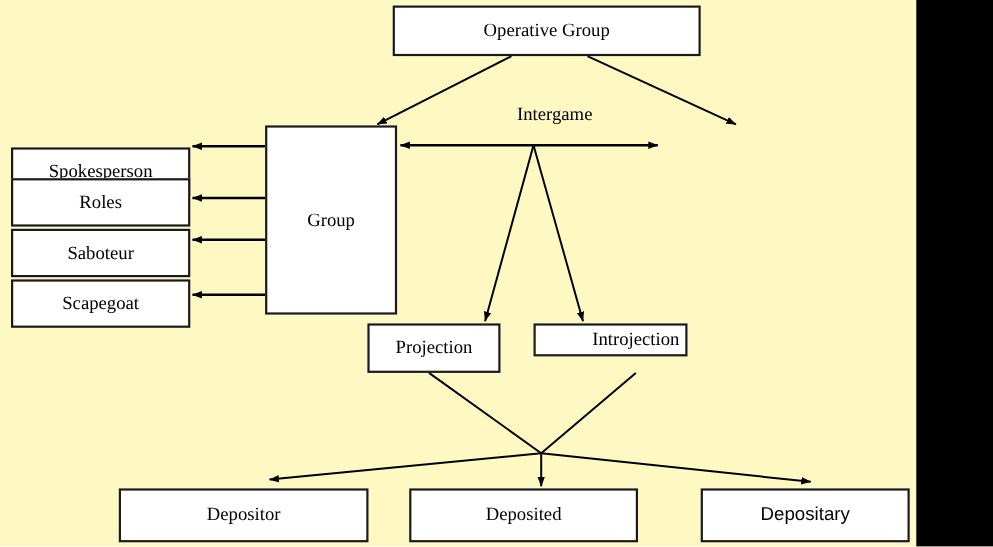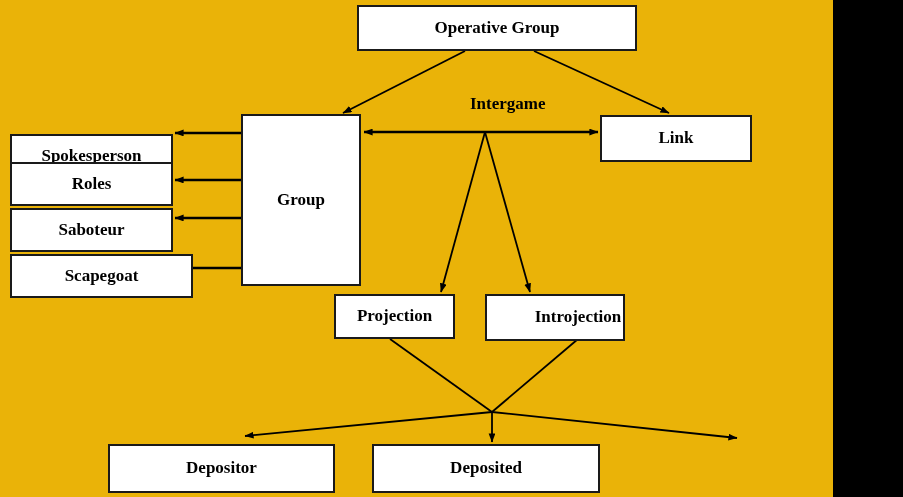--- a/index.html
+++ b/index.html
@@ -4,24 +4,23 @@
 <style>
   html, body {
     margin: 0;
     padding: 0;
     background: #ffffff;
   }
   #canvas {
     position: relative;
     width: 903px;
     height: 497px;
-    background: #eab308;
+    background: #fef9c3;
     overflow: hidden;
     font-family: "Liberation Serif", serif;
-    font-weight: bold;
   }
   .black-bar {
     position: absolute;
     top: 0;
     left: 833px;
     width: 70px;
     height: 497px;
     background: #000000;
   }
   svg.edges {
@@ -58,25 +57,25 @@
     white-space: nowrap;
   }
 
   
   #node-operative-group { left: 357px; top: 5px;   width: 280px; height: 46px; }
   #node-roles           { left: 241px; top: 114px; width: 120px; height: 172px; }
   #node-link            { left: 600px; top: 115px; width: 152px; height: 47px; }
   #node-spokesperson    { left: 10px;  top: 115px; width: 163px; height: 44px; margin-top: 19px; }
   #node-leader          { left: 10px;  top: 162px; width: 163px; height: 44px; }
   #node-saboteur        { left: 10px;  top: 208px; width: 163px; height: 44px; }
-  #node-scapegoat       { left: 10px;  top: 254px; width: 183px; height: 44px; }
+  #node-scapegoat       { left: 10px;  top: 254px; width: 163px; height: 44px; }
   #node-projection      { left: 334px; top: 294px; width: 121px; height: 45px; }
-  #node-introjection    { left: 485px; top: 294px; width: 140px; height: 47px; padding-left: 46px; }
+  #node-introjection    { left: 485px; top: 294px; width: 140px; height: 30px; padding-left: 46px; }
   #node-depositor       { left: 108px; top: 444px; width: 227px; height: 49px; }
-  #node-deposited       { left: 372px; top: 444px; width: 228px; height: 49px; }
+  #node-deposited       { left: 372px; top: 444px; width: 208px; height: 49px; }
   #node-depositary      { left: 637px; top: 444px; width: 190px; height: 49px; }
 
   #label-intergame      { left: 422px; top: 94px; margin-left: 48px; }
 </style>
 </head>
 <body>
 
 <div id="canvas">
 
   <svg class="edges" viewBox="0 0 903 497" xmlns="http://www.w3.org/2000/svg">
@@ -108,29 +107,29 @@
 
     <line x1="492" y1="412" x2="245" y2="436" stroke="#000000" stroke-width="1.8" marker-end="url(#ah)"></line>
     <line x1="492" y1="412" x2="492" y2="442" stroke="#000000" stroke-width="1.8" marker-end="url(#ah)"></line>
     <line x1="492" y1="412" x2="737" y2="438" stroke="#000000" stroke-width="1.8" marker-end="url(#ah)"></line>
   </svg>
 
   <div class="node" id="node-operative-group">Operative Group</div>
 
   <div class="node" id="node-roles">Group</div>
 
-  <div class="node" id="node-link">Link</div>
 
   <div class="node" id="node-spokesperson">Spokesperson</div>
   <div class="node" id="node-leader">Roles</div>
   <div class="node" id="node-saboteur">Saboteur</div>
   <div class="node" id="node-scapegoat">Scapegoat</div>
 
   <div class="node" id="node-projection">Projection</div>
   <div class="node" id="node-introjection">Introjection</div>
 
   <div class="node" id="node-depositor">Depositor</div>
   <div class="node" id="node-deposited">Deposited</div>
+  <div class="node sans" id="node-depositary">Depositary</div>
 
   <div class="free-label" id="label-intergame">Intergame</div>
 
   <div class="black-bar"></div>
 </div>
 
 </body></html>

